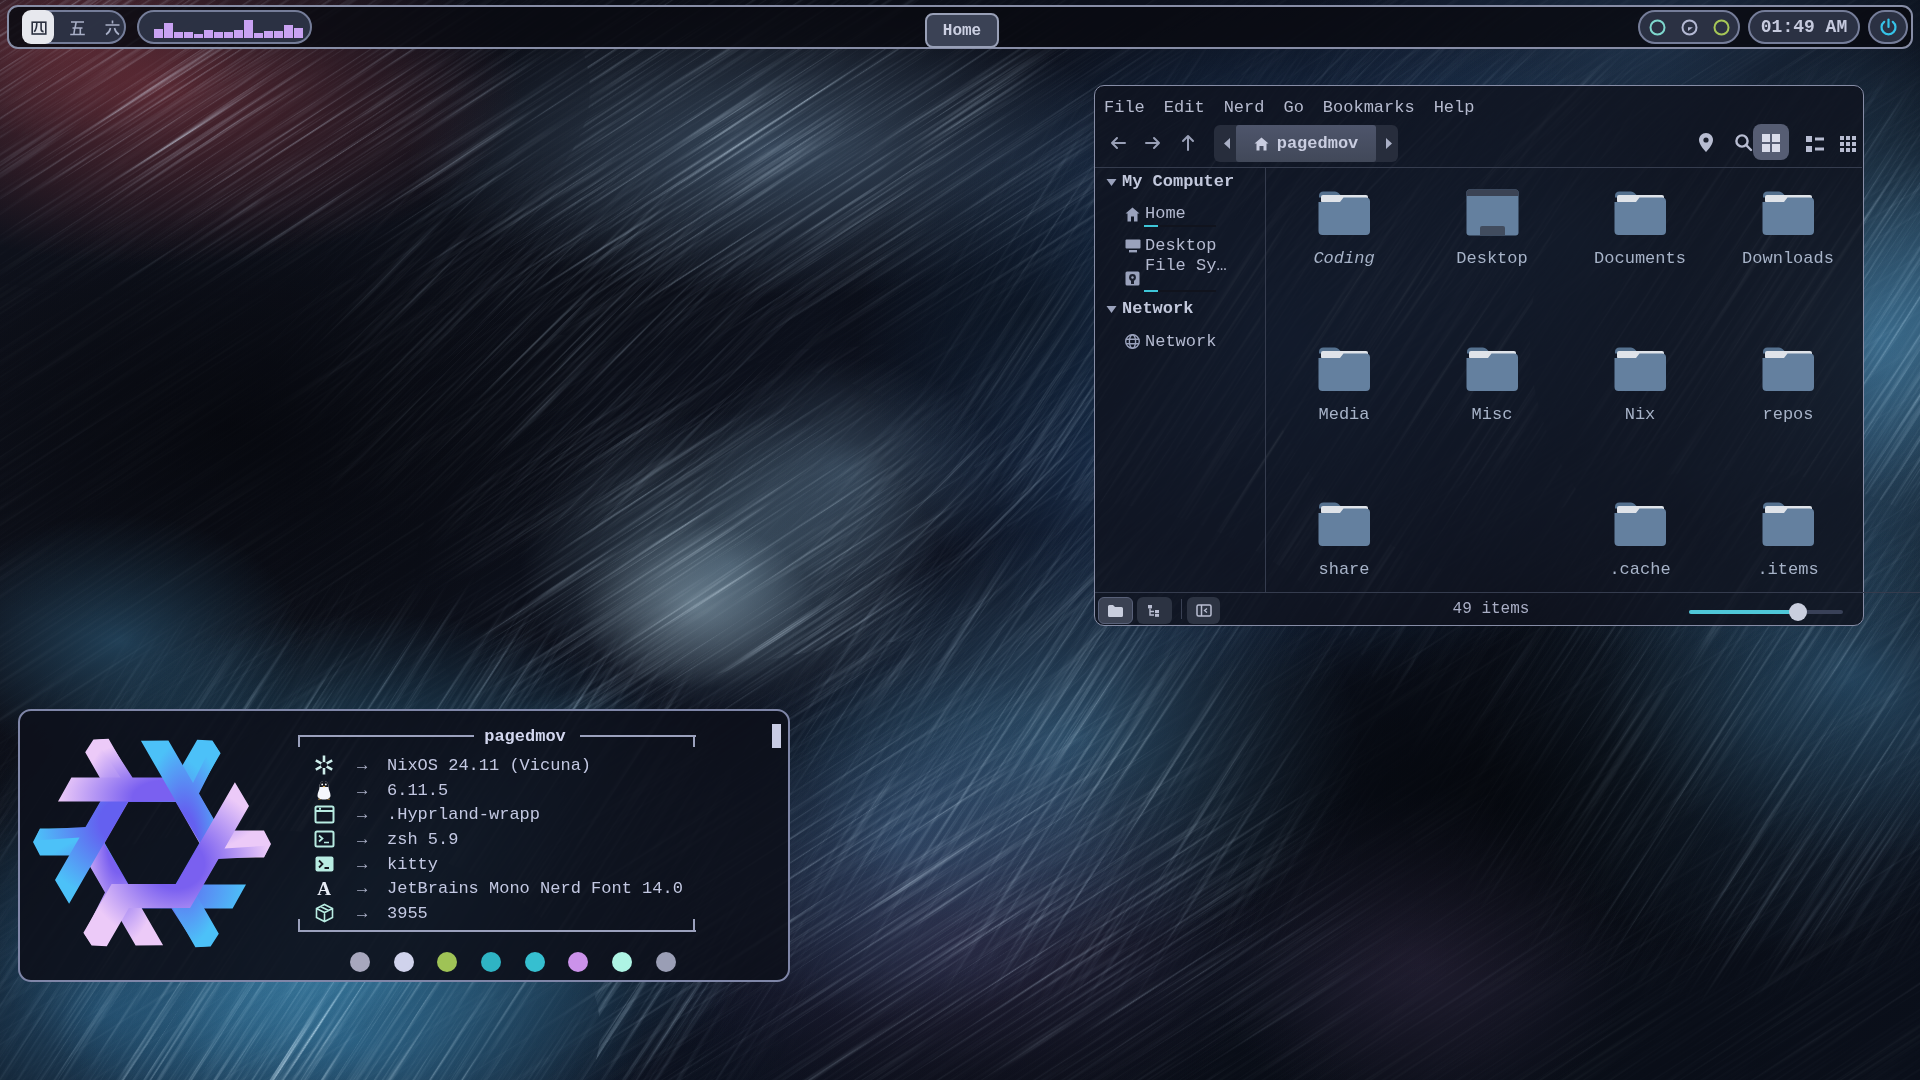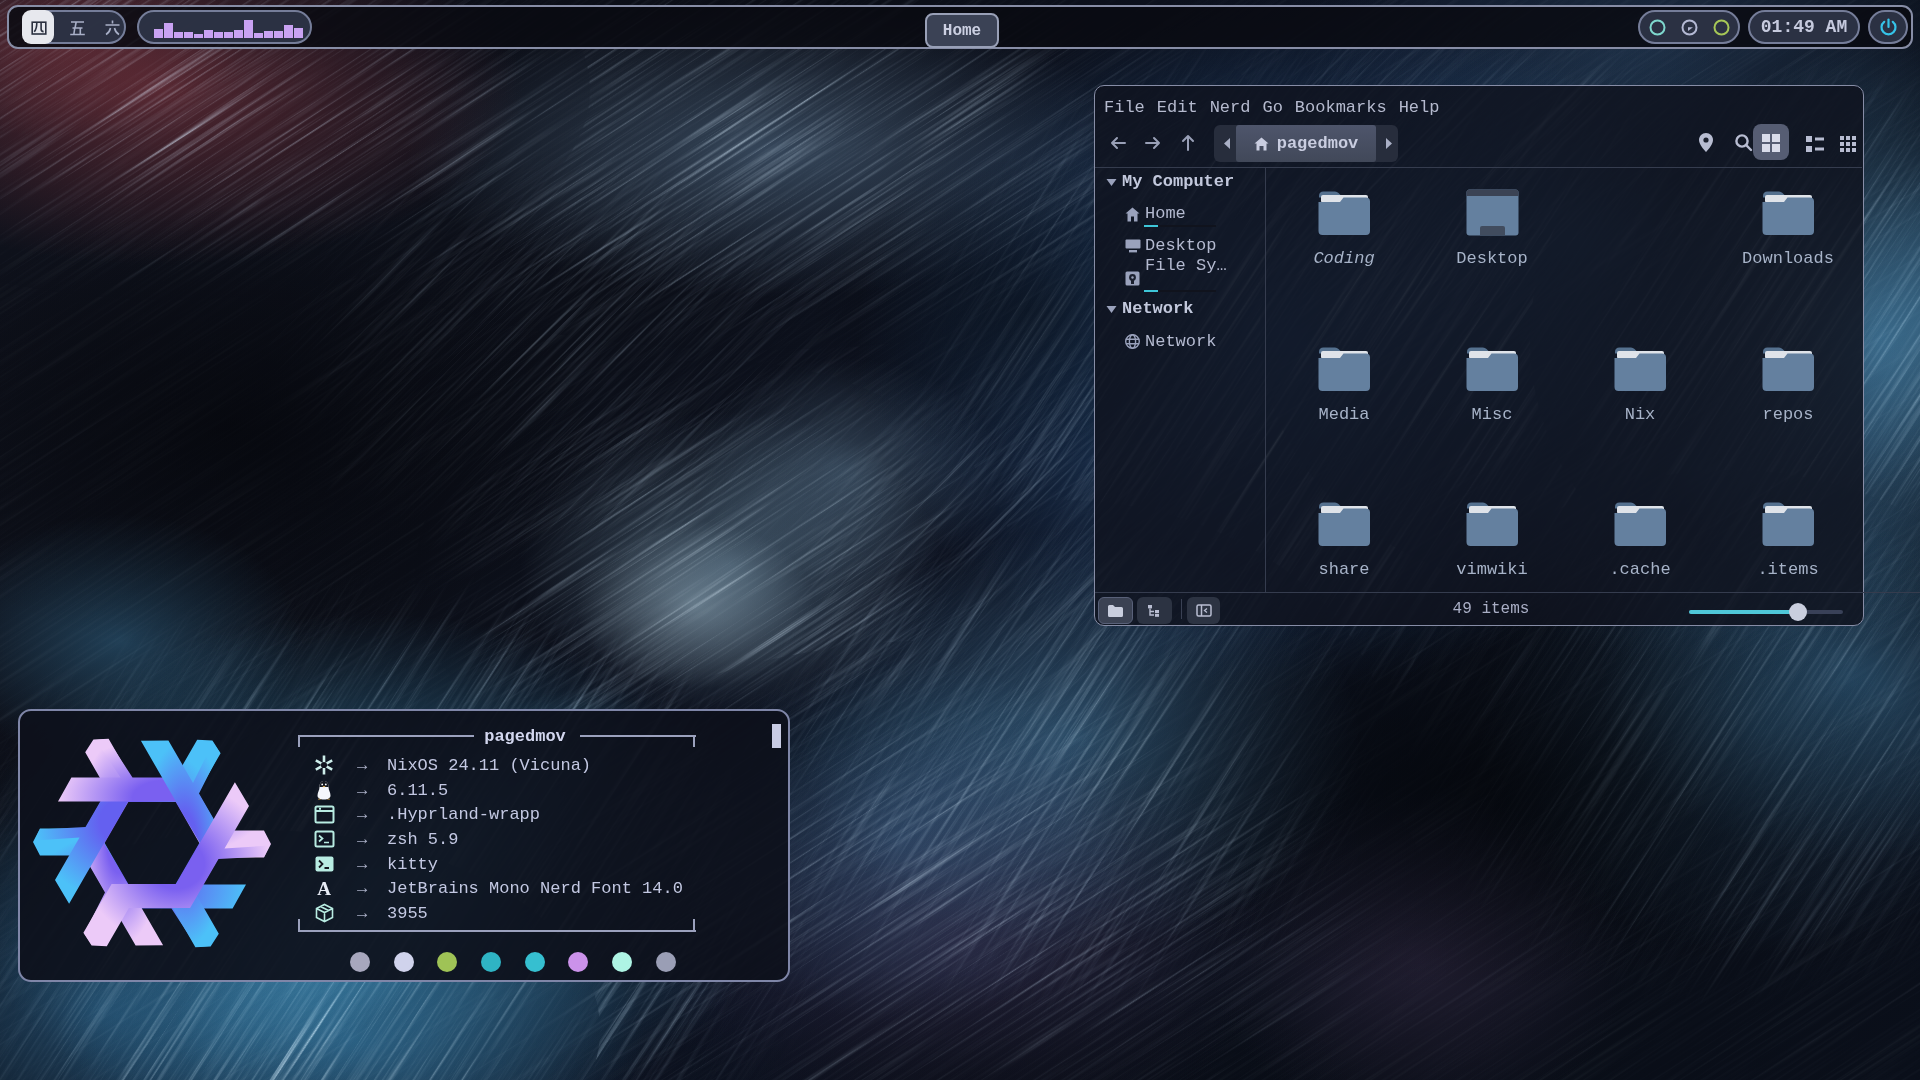--- a/index.html
+++ b/index.html
@@ -25,21 +25,21 @@
   #tray-box { left:1629px; width:102px; display:flex; align-items:center; justify-content:center; gap:15px; }
   #clock-box { left:1739px; width:112px; color:#c6cade; font-size:18px; font-weight:bold;
     display:flex; align-items:center; justify-content:center; letter-spacing:0; }
   #power-box { left:1859px; width:40px; display:flex; align-items:center; justify-content:center; }
 
   
   #fm { position:absolute; left:1094px; top:85px; width:770px; height:541px;
     background:rgba(16,19,31,0.84); border:1.5px solid #878da6; border-radius:10px;
     color:#b9bed4; }
   #fm-menu { position:absolute; left:9px; top:9px; height:24px; display:flex;
-    gap:12px; font-size:17px; color:#b5bace; align-items:center; }
+    gap:19px; font-size:17px; color:#b5bace; align-items:center; }
   #fm-toolbar { position:absolute; left:0; top:33px; width:767px; height:49px;
     border-bottom:1px solid #353c4e; }
   #fm-path { position:absolute; left:119px; top:6px; width:184px; height:37px;
     background:#272d3c; border-radius:6px; }
   #fm-path-seg { position:absolute; left:22px; top:0; width:140px; height:37px;
     background:linear-gradient(180deg,#4e556b,#414859); border-radius:3px;
     display:flex; align-items:center; justify-content:center; gap:8px;
     color:#c9cde0; font-weight:bold; font-size:17px; }
   #grid-btn { position:absolute; left:658px; top:5px; width:36px; height:36px;
     background:#565d73; border-radius:8px; }
@@ -346,20 +346,28 @@
         <div class="lbl">Coding</div>
       </div>
       <div class="fitem" style="left: 151px; top: 19px;">
         <svg width="57" height="51" viewBox="0 0 57 51">
           <rect x="2.5" y="2.5" width="52" height="46" rx="3" fill="#64809f"></rect>
           <path d="M2.5 5.5 Q2.5 2.5 5.5 2.5 H51.5 Q54.5 2.5 54.5 5.5 V9 H2.5 Z" fill="#3b4354"></path>
           <path d="M16 41 Q16 39 18 39 H39 Q41 39 41 41 V48.5 H16 Z" fill="#414c5e"></path>
         </svg>
         <div class="lbl">Desktop</div>
       </div>
+      <div class="fitem" style="left: 299px; top: 19px;">
+        <svg width="57" height="51" viewBox="0 0 57 51">
+          <path d="M3 9 Q3 4.5 7.5 4.5 H19 Q21 4.5 22.5 6 L27 10.5 H3 Z" fill="#55718f"></path>
+          <rect x="5" y="8" width="47" height="8" rx="2" fill="#dfe3e9"></rect>
+          <path d="M2.5 15 H24 L27.5 10.5 H50 Q54 10.5 54 14.5 V44 Q54 48 50 48 H6.5 Q2.5 48 2.5 44 Z" fill="#64809f"></path>
+        </svg>
+        <div class="lbl">Documents</div>
+      </div>
       <div class="fitem" style="left: 447px; top: 19px;">
         <svg width="57" height="51" viewBox="0 0 57 51">
           <path d="M3 9 Q3 4.5 7.5 4.5 H19 Q21 4.5 22.5 6 L27 10.5 H3 Z" fill="#55718f"></path>
           <rect x="5" y="8" width="47" height="8" rx="2" fill="#dfe3e9"></rect>
           <path d="M2.5 15 H24 L27.5 10.5 H50 Q54 10.5 54 14.5 V44 Q54 48 50 48 H6.5 Q2.5 48 2.5 44 Z" fill="#64809f"></path>
         </svg>
         <div class="lbl">Downloads</div>
       </div>
       <div class="fitem" style="left: 3px; top: 174.5px;">
         <svg width="57" height="51" viewBox="0 0 57 51">
@@ -393,28 +401,20 @@
         </svg>
         <div class="lbl">repos</div>
       </div>
       <div class="fitem" style="left: 3px; top: 330px;">
         <svg width="57" height="51" viewBox="0 0 57 51">
           <path d="M3 9 Q3 4.5 7.5 4.5 H19 Q21 4.5 22.5 6 L27 10.5 H3 Z" fill="#55718f"></path>
           <rect x="5" y="8" width="47" height="8" rx="2" fill="#dfe3e9"></rect>
           <path d="M2.5 15 H24 L27.5 10.5 H50 Q54 10.5 54 14.5 V44 Q54 48 50 48 H6.5 Q2.5 48 2.5 44 Z" fill="#64809f"></path>
         </svg>
         <div class="lbl">share</div>
-      </div>
-      <div class="fitem" style="left: 151px; top: 330px;">
-        <svg width="57" height="51" viewBox="0 0 57 51">
-          <path d="M3 9 Q3 4.5 7.5 4.5 H19 Q21 4.5 22.5 6 L27 10.5 H3 Z" fill="#55718f"></path>
-          <rect x="5" y="8" width="47" height="8" rx="2" fill="#dfe3e9"></rect>
-          <path d="M2.5 15 H24 L27.5 10.5 H50 Q54 10.5 54 14.5 V44 Q54 48 50 48 H6.5 Q2.5 48 2.5 44 Z" fill="#64809f"></path>
-        </svg>
-        <div class="lbl">vimwiki</div>
       </div>
       <div class="fitem" style="left: 299px; top: 330px;">
         <svg width="57" height="51" viewBox="0 0 57 51">
           <path d="M3 9 Q3 4.5 7.5 4.5 H19 Q21 4.5 22.5 6 L27 10.5 H3 Z" fill="#55718f"></path>
           <rect x="5" y="8" width="47" height="8" rx="2" fill="#dfe3e9"></rect>
           <path d="M2.5 15 H24 L27.5 10.5 H50 Q54 10.5 54 14.5 V44 Q54 48 50 48 H6.5 Q2.5 48 2.5 44 Z" fill="#64809f"></path>
         </svg>
         <div class="lbl">.cache</div>
       </div>
       <div class="fitem" style="left: 447px; top: 330px;">

